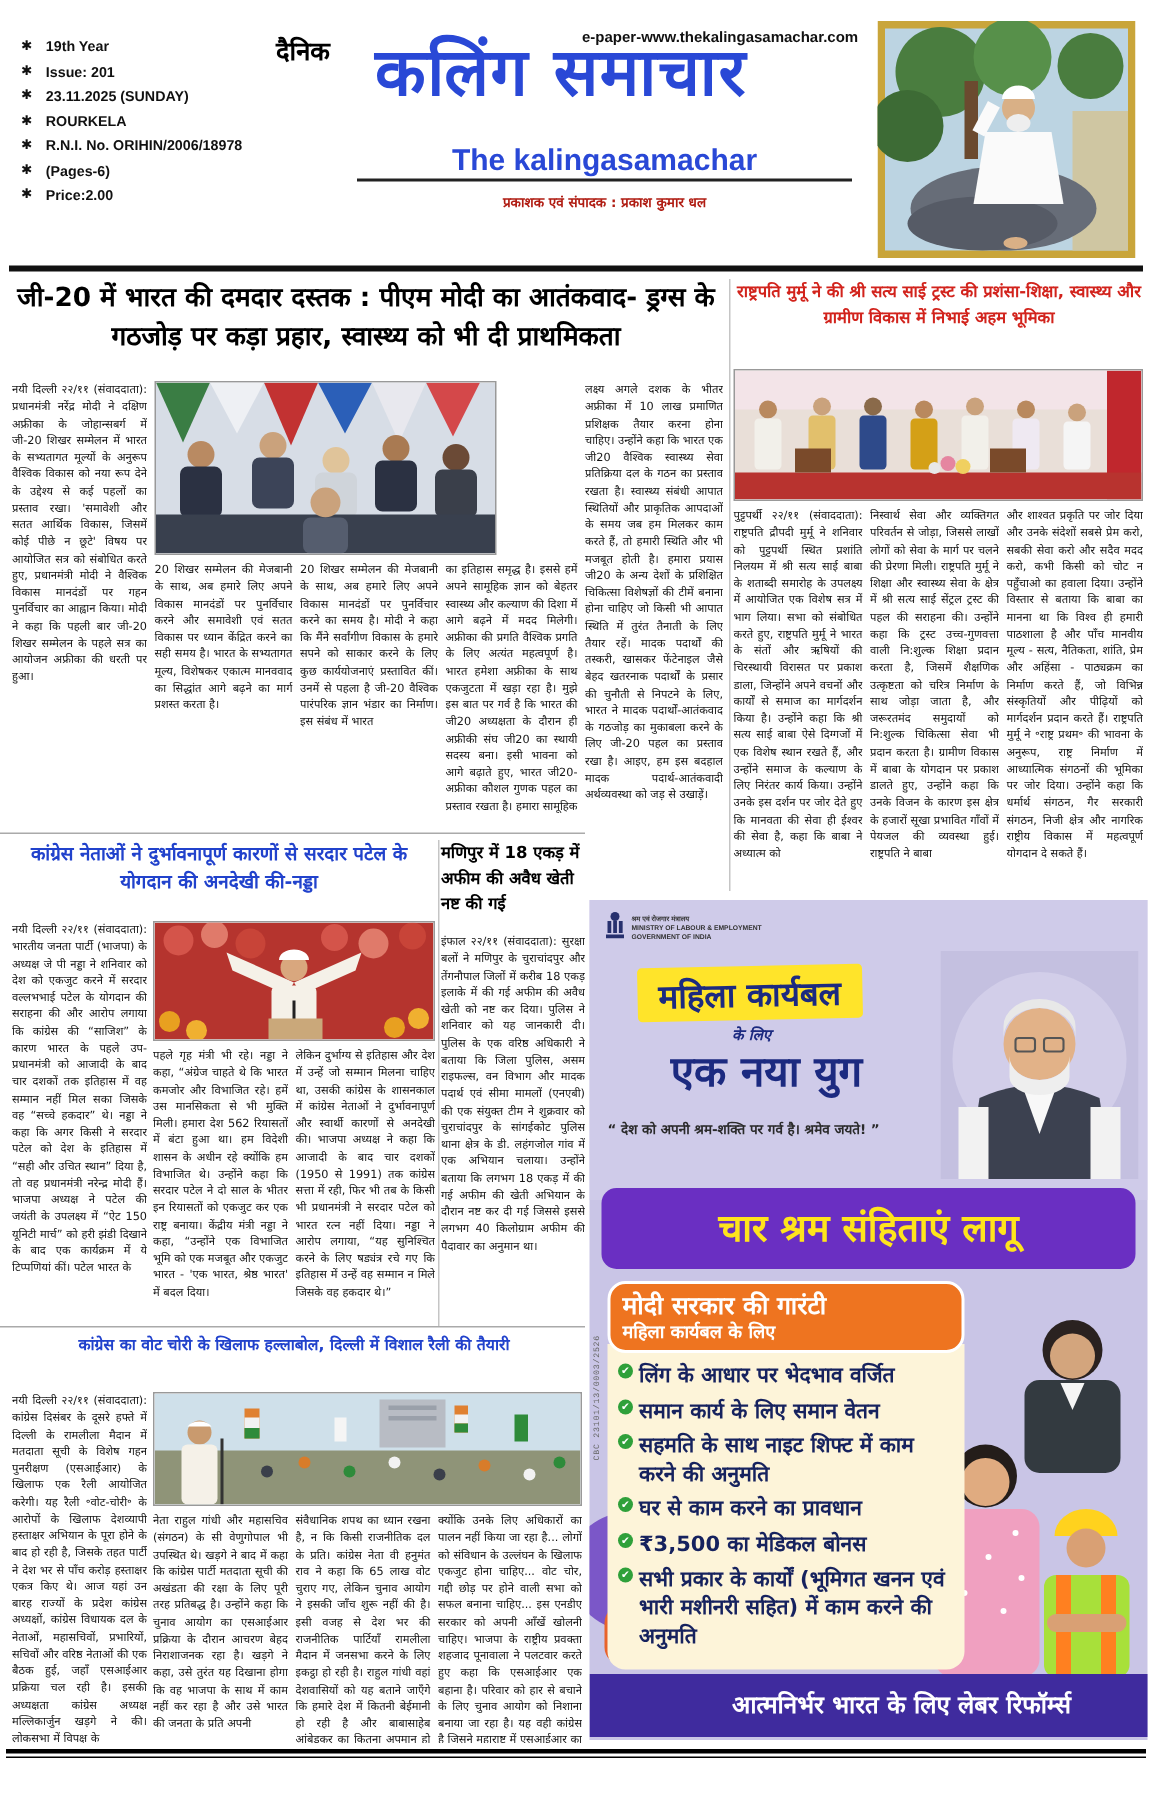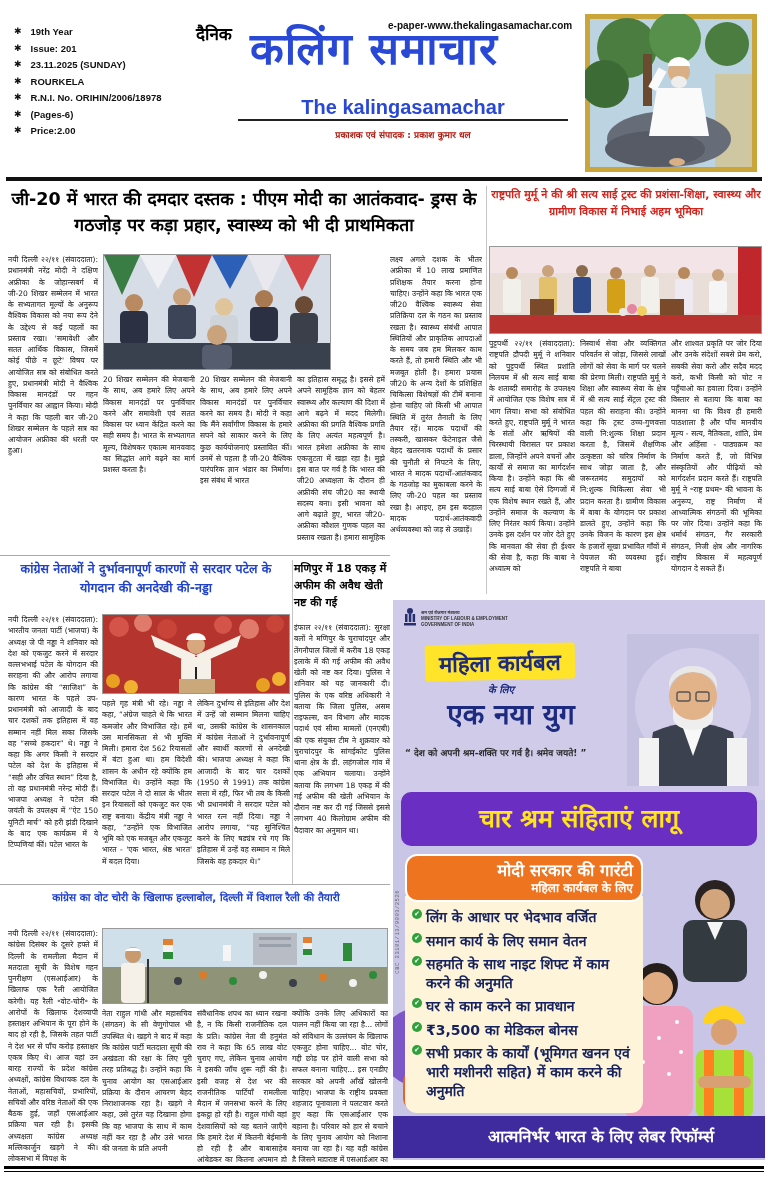--- a/index.html
+++ b/index.html
@@ -3,21 +3,21 @@
 <meta charset="utf-8">
 <style>
   html,body{margin:0;padding:0;background:#e9e9e9;}
   .page{position:relative;width:768px;height:1197px;margin:0 auto;background:#fff;
         font-family:"DejaVu Sans",sans-serif;overflow:hidden;}
   
   .info-list{position:absolute;left:14px;top:26px;width:165px;}
   .info-row{display:flex;align-items:flex-start;margin-bottom:5.5px;}
   .bullet{font-size:9px;color:#111;margin-right:9px;line-height:11px;}
   .info-txt{font-family:"Liberation Sans",sans-serif;font-size:9.5px;font-weight:bold;color:#111;line-height:11px;}
-  .daily{position:absolute;left:196px;top:22px;font-size:17px;font-weight:800;color:#000;}
+  .daily{position:absolute;left:184px;top:22px;font-size:17px;font-weight:800;color:#000;}
   .masthead{position:absolute;left:178px;top:24px;width:392px;text-align:center;
             font-size:44px;line-height:1.15;font-weight:800;color:#2948d6;letter-spacing:1px;}
   .masthead-en{position:absolute;left:238px;top:96px;width:330px;text-align:center;
                font-family:"Liberation Sans",sans-serif;font-size:20px;font-weight:bold;color:#2948d6;
                border-bottom:2px solid #222;padding-bottom:0;}
   .publisher{position:absolute;left:238px;top:128px;width:330px;text-align:center;
              font-size:9px;font-weight:bold;color:#b01c12;}
   .green-banner{position:absolute;left:222px;top:148px;width:347px;height:18px;background:#2fd02f;
                 color:#fff;font-family:"Liberation Sans",sans-serif;font-size:11px;font-weight:bold;
                 text-align:center;line-height:18px;letter-spacing:.5px;}
@@ -47,21 +47,21 @@
           font-weight:800;padding:3px 14px;transform:rotate(-1.2deg);border-radius:3px;}
   .ad-for{position:absolute;left:95px;top:82px;color:#1c2a80;font-size:10px;font-weight:800;font-style:italic;}
   .ad-main{position:absolute;left:18px;top:94px;width:200px;text-align:center;color:#1c2a80;
            font-size:28px;font-weight:800;}
   .ad-quote{position:absolute;left:12px;top:146px;width:225px;font-size:9px;font-weight:800;color:#2a2a2a;}
   .ad-quote-by{position:absolute;left:60px;top:170px;width:170px;font-size:7.5px;font-weight:bold;color:#2a2a2a;text-align:center;margin-top:32px;}
   .modi-photo{position:absolute;right:6px;top:34px;width:132px;height:152px;}
   .ad-band{position:absolute;left:8px;top:192px;width:356px;height:54px;background:#6a2fc2;border-radius:10px;
            color:#ffe41c;font-size:25px;font-weight:800;text-align:center;line-height:54px;}
   .guarantee{position:absolute;left:12px;top:254px;width:238px;}
-  .g-head{background:#ee7420;border:2px solid #fff;border-radius:12px;padding:5px 8px 4px;color:#fff;position:relative;z-index:2;text-align:right;}
+  .g-head{background:#ee7420;border:2px solid #fff;border-radius:12px;padding:5px 8px 4px;color:#fff;position:relative;z-index:2;}
   .g-title{font-size:16.5px;font-weight:800;line-height:1.2;}
   .g-sub{font-size:12px;font-weight:800;line-height:1.3;}
   .g-list{background:#fdf4d9;border-radius:0 0 12px 12px;margin-top:-6px;padding:12px 7px 8px;position:relative;z-index:1;}
   .chk{display:flex;margin-bottom:4.5px;}
   .tick{flex:0 0 10px;height:10px;background:#2fa03a;border-radius:50%;color:#fff;font-size:7px;
         line-height:10px;text-align:center;margin-right:4px;margin-top:1px;}
   .chk-txt{font-size:14px;font-weight:800;color:#16225e;line-height:1.35;}
   .women-photo{position:absolute;right:0;top:266px;width:152px;height:252px;}
   .blob{position:absolute;border-radius:45% 55% 50% 50%;}
   .ad-footer{position:absolute;left:0;top:516px;width:416px;height:42px;background:#3f2b9e;color:#fff;

